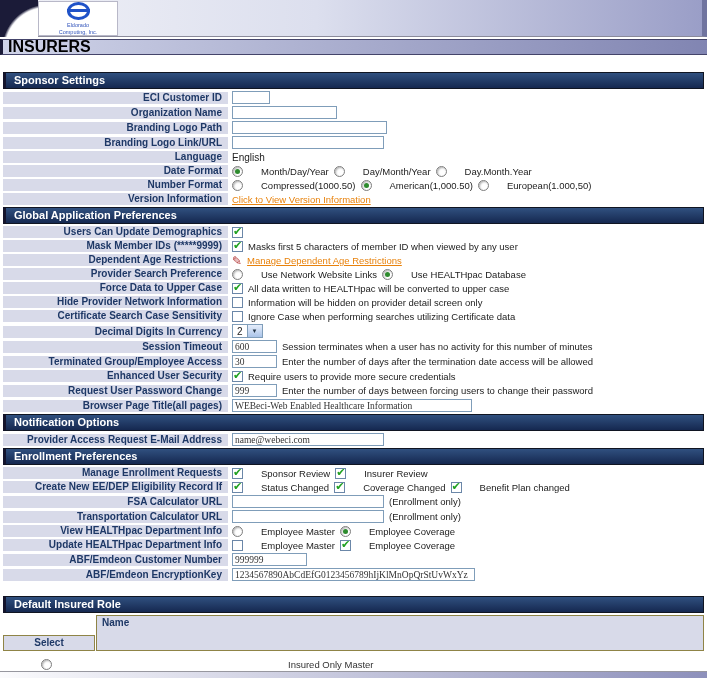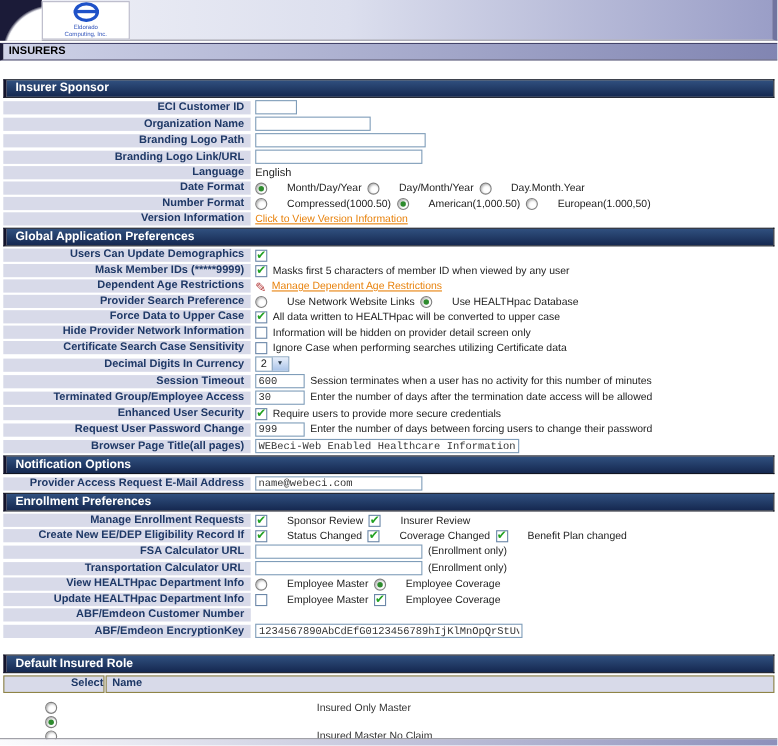--- a/index.html
+++ b/index.html
@@ -13,57 +13,57 @@
           background:radial-gradient(circle at 125% 135%, #ffffff 0 61%, #f2f2f6 62%, #1b1b38 66%);}
   .logobox{position:absolute;left:38px;top:1px;width:78px;height:33px;background:#fff;border:1px solid #b8b8c8;
            display:flex;flex-direction:column;align-items:center;justify-content:center;}
   .glyph{width:17px;height:13px;border:3px solid var(--logo_blue,#1f52c8);border-radius:50%;position:relative;}
   .glyph::after{content:"";position:absolute;left:-3px;right:-3px;top:4px;height:3px;background:var(--logo_blue,#1f52c8);}
   .ltext{font-size:5.5px;line-height:1.15;color:#3355bb;text-align:center;margin-top:2px;white-space:nowrap;}
 
   
   .titlebar{margin-top:2px;height:12px;line-height:12px;background:linear-gradient(to right,#cfd3e8,#8185b2);
             border-top:1px solid #44446a;border-bottom:1px solid #44446a;border-left:3px solid #1b1b38;
-            font-size:10px;font-weight:bold;color:#000;padding:1px 0 1px 5px;}
+            font-size:16px;font-weight:bold;color:#000;padding:1px 0 1px 5px;}
 
   .content{padding-top:17px;}
 
   
   .sec-h{margin:0 3px 2px 3px;background:linear-gradient(var(--header_navy_light,#30507f),var(--header_navy,#152850));
          color:#fff;font-weight:bold;font-size:11px;padding:1px 8px 2px 8px;line-height:12px;
          border:1px solid #101522;border-left:3px solid #14142c;}
 
   
   .row{display:flex;margin:0 3px 2px 3px;min-height:12px;align-items:flex-end;}
   .lbl{width:225px;flex:none;background:var(--label_bg,#d8dae9);color:var(--label_navy,#1e3866);font-weight:bold;
        font-size:10px;text-align:right;padding:0 6px 1px 0;box-sizing:border-box;
        display:flex;align-items:center;justify-content:flex-end;line-height:11px;}
   .val{flex:1;display:flex;align-items:center;gap:5px;padding-left:4px;font-size:10px;color:#222;background:#fff;}
-  .txt{border:1px solid #7f9db9;height:13px;font-size:9.5px;font-family:Liberation Mono, monospace;padding:0 2px;box-sizing:border-box;color:#333;}
+  .txt{border:1px solid #7f9db9;height:13px;font-size:9.5px;font-family:Liberation Serif, serif;padding:0 2px;box-sizing:border-box;color:#333;}
   .w38{width:38px}.w45{width:45px}.w75{width:75px}.w105{width:105px}.w128{width:152px}.w155{width:155px}.w240{width:240px}.w243{width:243px}
   .note{font-size:9.5px;color:#222;white-space:nowrap;}
   .link{color:var(--link_orange,#e8820c);text-decoration:underline;font-size:9.5px;cursor:pointer;white-space:nowrap;}
   .opt{display:inline-flex;align-items:center;gap:18px;white-space:nowrap;}
   .olbl{font-size:9.5px;color:#222;}
   .cb{width:11px;height:11px;border:1px solid #6b87a8;background:#fff;display:inline-block;position:relative;flex:none;box-sizing:border-box;}
   .cb.on::after{content:"\2714";position:absolute;left:0;top:-3px;font-size:11px;font-weight:bold;color:var(--check_green,#21a121);}
   .radio{width:11px;height:11px;border:1px solid #7e7e7e;border-radius:50%;background:#fff;display:inline-block;position:relative;flex:none;
          box-sizing:border-box;box-shadow:inset 1px 1px 2px rgba(0,0,0,.3);}
   .radio.on::after{content:"";position:absolute;left:2px;top:2px;width:5px;height:5px;border-radius:50%;background:var(--dot_green,#2e8b2e);}
   .sel{display:inline-flex;border:1px solid #7f9db9;background:#fff;height:14px;align-items:stretch;box-sizing:border-box;}
   .sel .st{padding:0 4px;font-size:10px;display:flex;align-items:center;color:#222;}
   .sel .arrow{width:14px;background:linear-gradient(#e6eefb,#aac4e8);border-left:1px solid #7f9db9;display:flex;align-items:center;justify-content:center;font-size:6px;color:#234;}
   .pencil{color:#b03030;font-size:12px;line-height:10px;cursor:pointer;}
 
   
   .dr{margin-top:15px;}
   .dr-cols{display:flex;margin:0 3px;}
   .dr-cols>div{background:var(--label_bg,#d8dae9);border:1px solid #8f8446;font-size:10px;font-weight:bold;
                color:var(--label_navy,#1e3866);padding:1px 0 2px 0;line-height:11px;}
-  .dr-col-select{width:90px;text-align:right;flex:none;}
+  .dr-col-select{width:90px;text-align:center;flex:none;margin-top:20px;}
   .dr-col-name{flex:1;margin-left:1px;padding-left:5px !important;}
   .dr-rows{margin-top:7px;}
   .dr-row{display:flex;align-items:center;height:13px;}
   .dr-row .sc{width:92px;flex:none;display:flex;justify-content:center;}
   .dr-row .nm{padding-left:196px;font-size:9.5px;color:#333;}
 
   .footer{position:absolute;left:0;right:0;bottom:0;height:6px;border-top:1px solid #97979f;
           background:linear-gradient(to right,#fbfbfd,#8d90bb);}
 </style>
 </head>
@@ -79,21 +79,21 @@
         <div>Eldorado</div>
         <div>Computing, Inc.</div>
       </div>
     </div>
   </div>
 
   <div class="titlebar">INSURERS</div>
 
   <div class="content">
 
-    <div class="sec-h">Insurer Sponsor</div>
+    <div class="sec-h">Sponsor Settings</div>
 
     <div class="row">
       <div class="lbl">ECI Customer ID</div>
       <div class="val">
         <input class="txt w38" value="" style="">
       </div>
     </div>
 
     <div class="row">
       <div class="lbl">Organization Name</div>
@@ -360,20 +360,23 @@
         </span>
         <span class="opt">
           <span class="cb on"></span>
           <span class="olbl">Employee Coverage</span>
         </span>
       </div>
     </div>
 
     <div class="row">
       <div class="lbl">ABF/Emdeon Customer Number</div>
+      <div class="val">
+        <input class="txt w75" value="999999" style="">
+      </div>
     </div>
 
     <div class="row">
       <div class="lbl">ABF/Emdeon EncryptionKey</div>
       <div class="val">
         <input class="txt w243" value="1234567890AbCdEfG0123456789hIjKlMnOpQrStUvWxYz" style="">
       </div>
     </div>
 
     <div class="dr">

